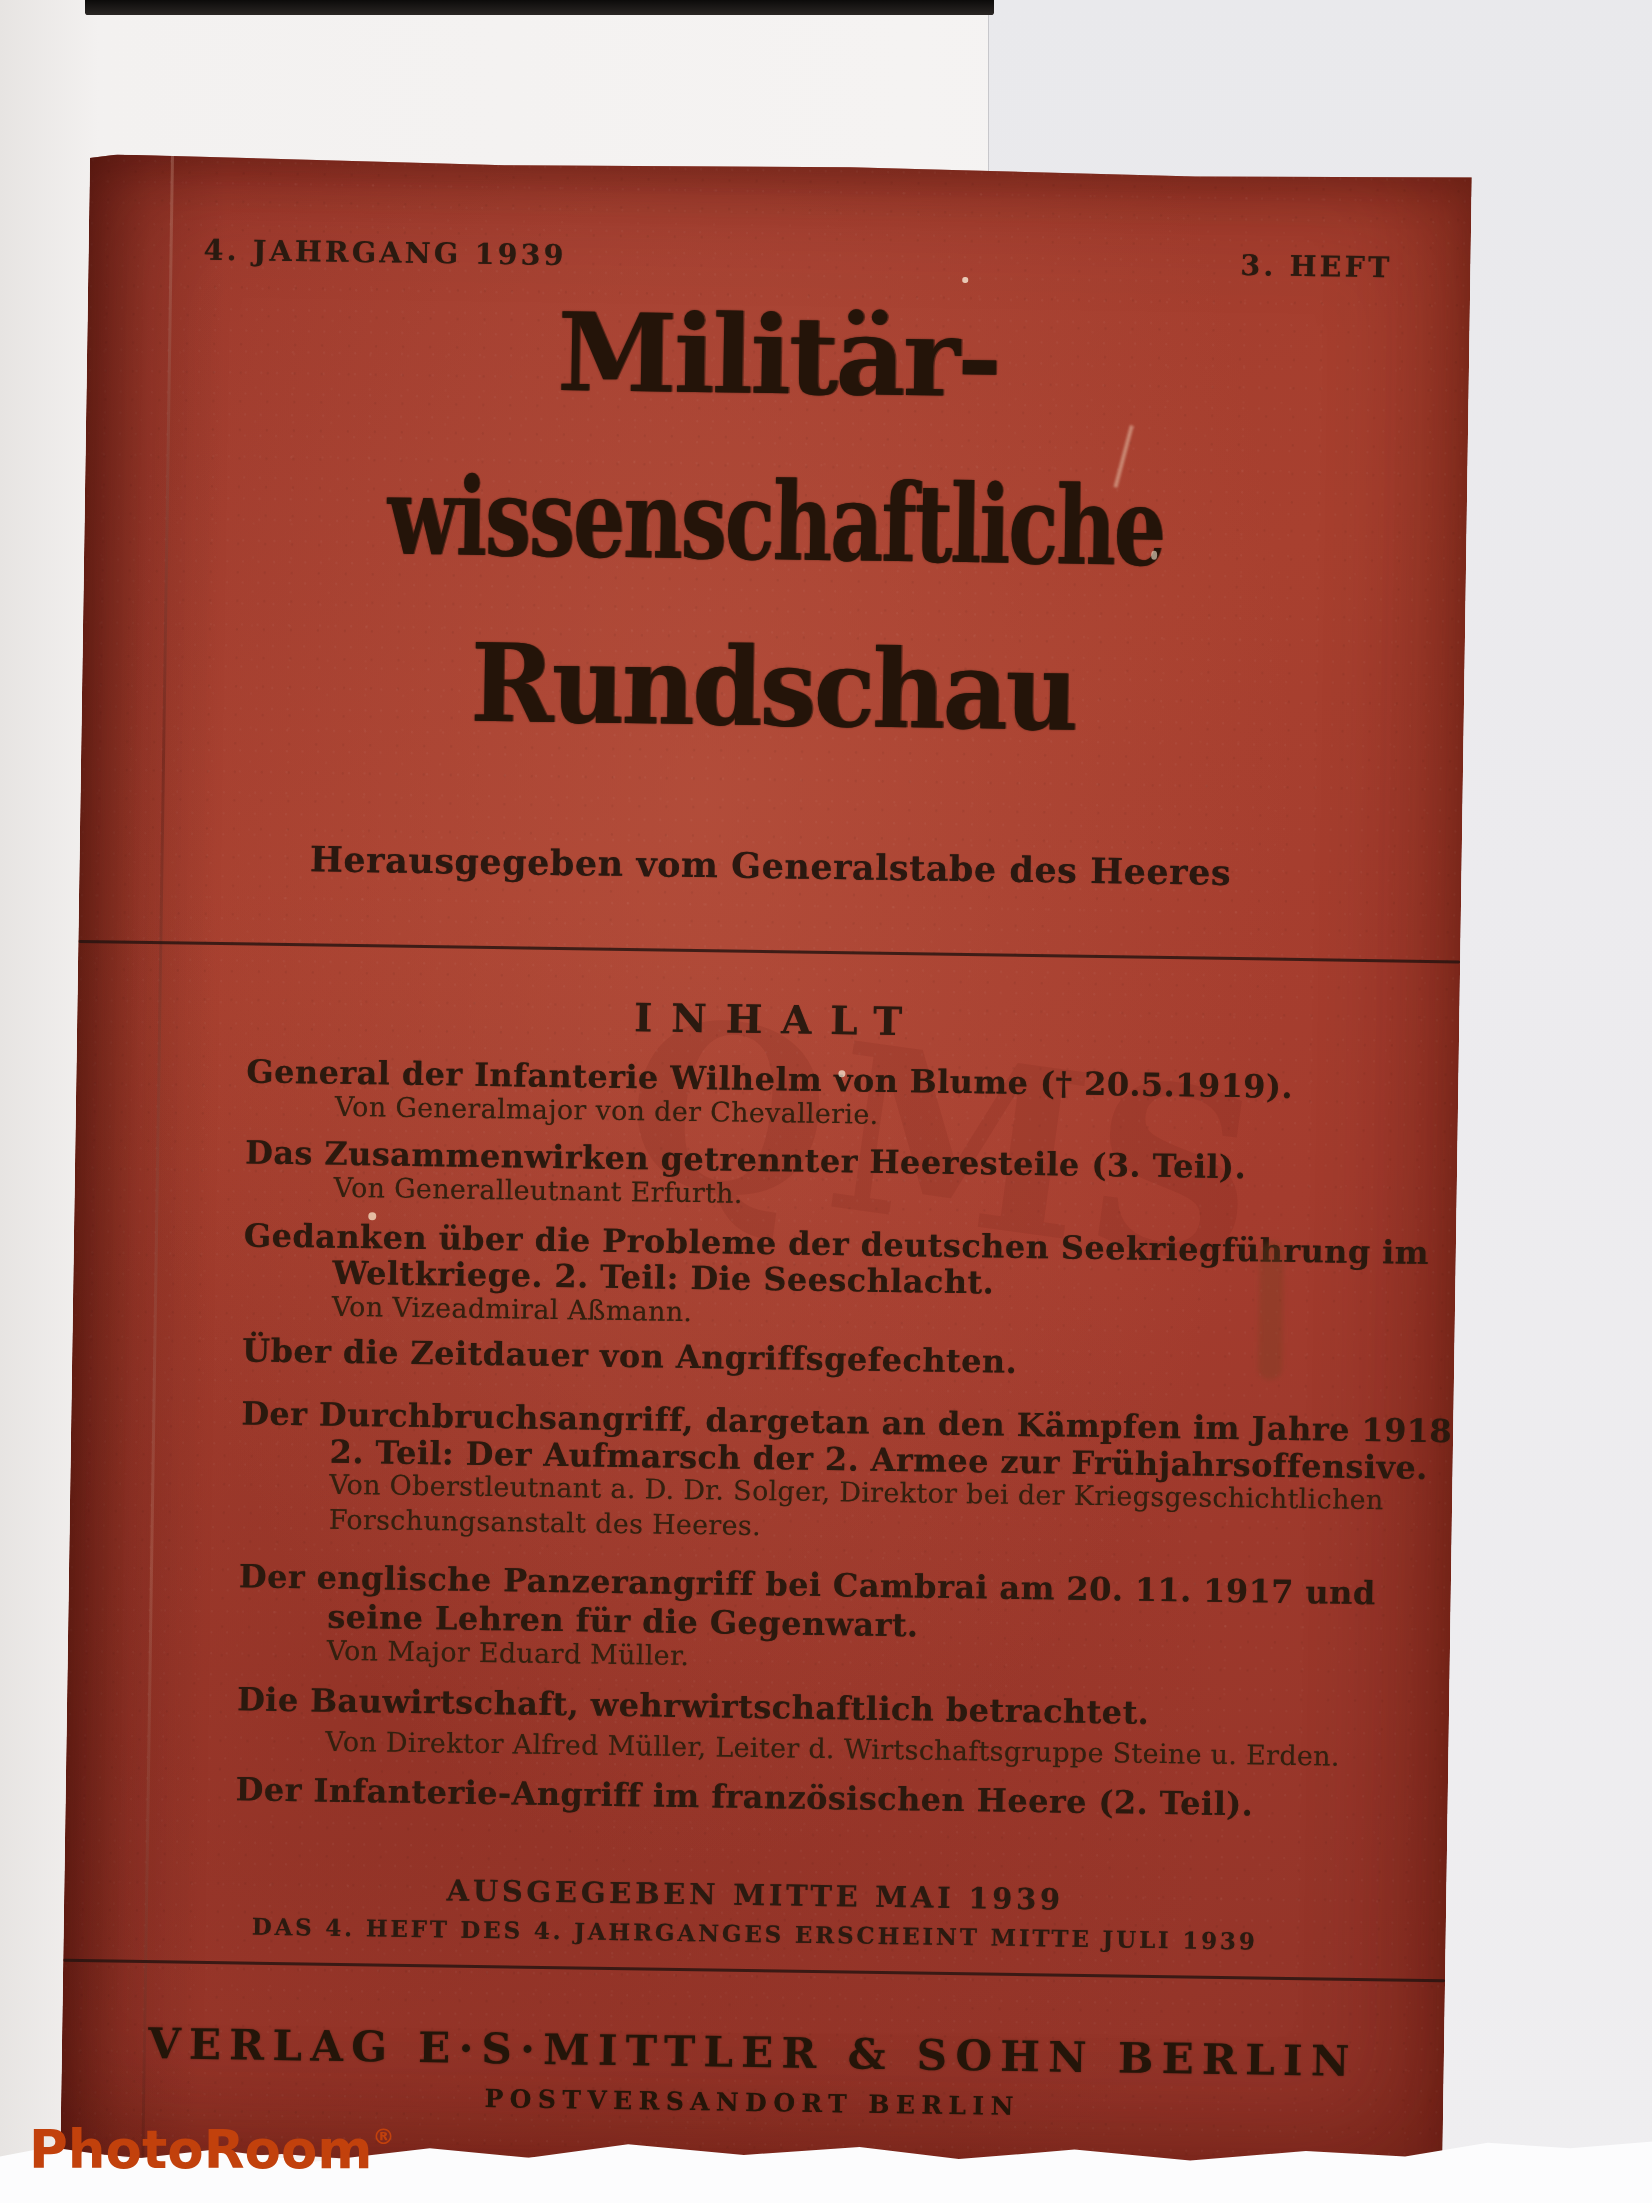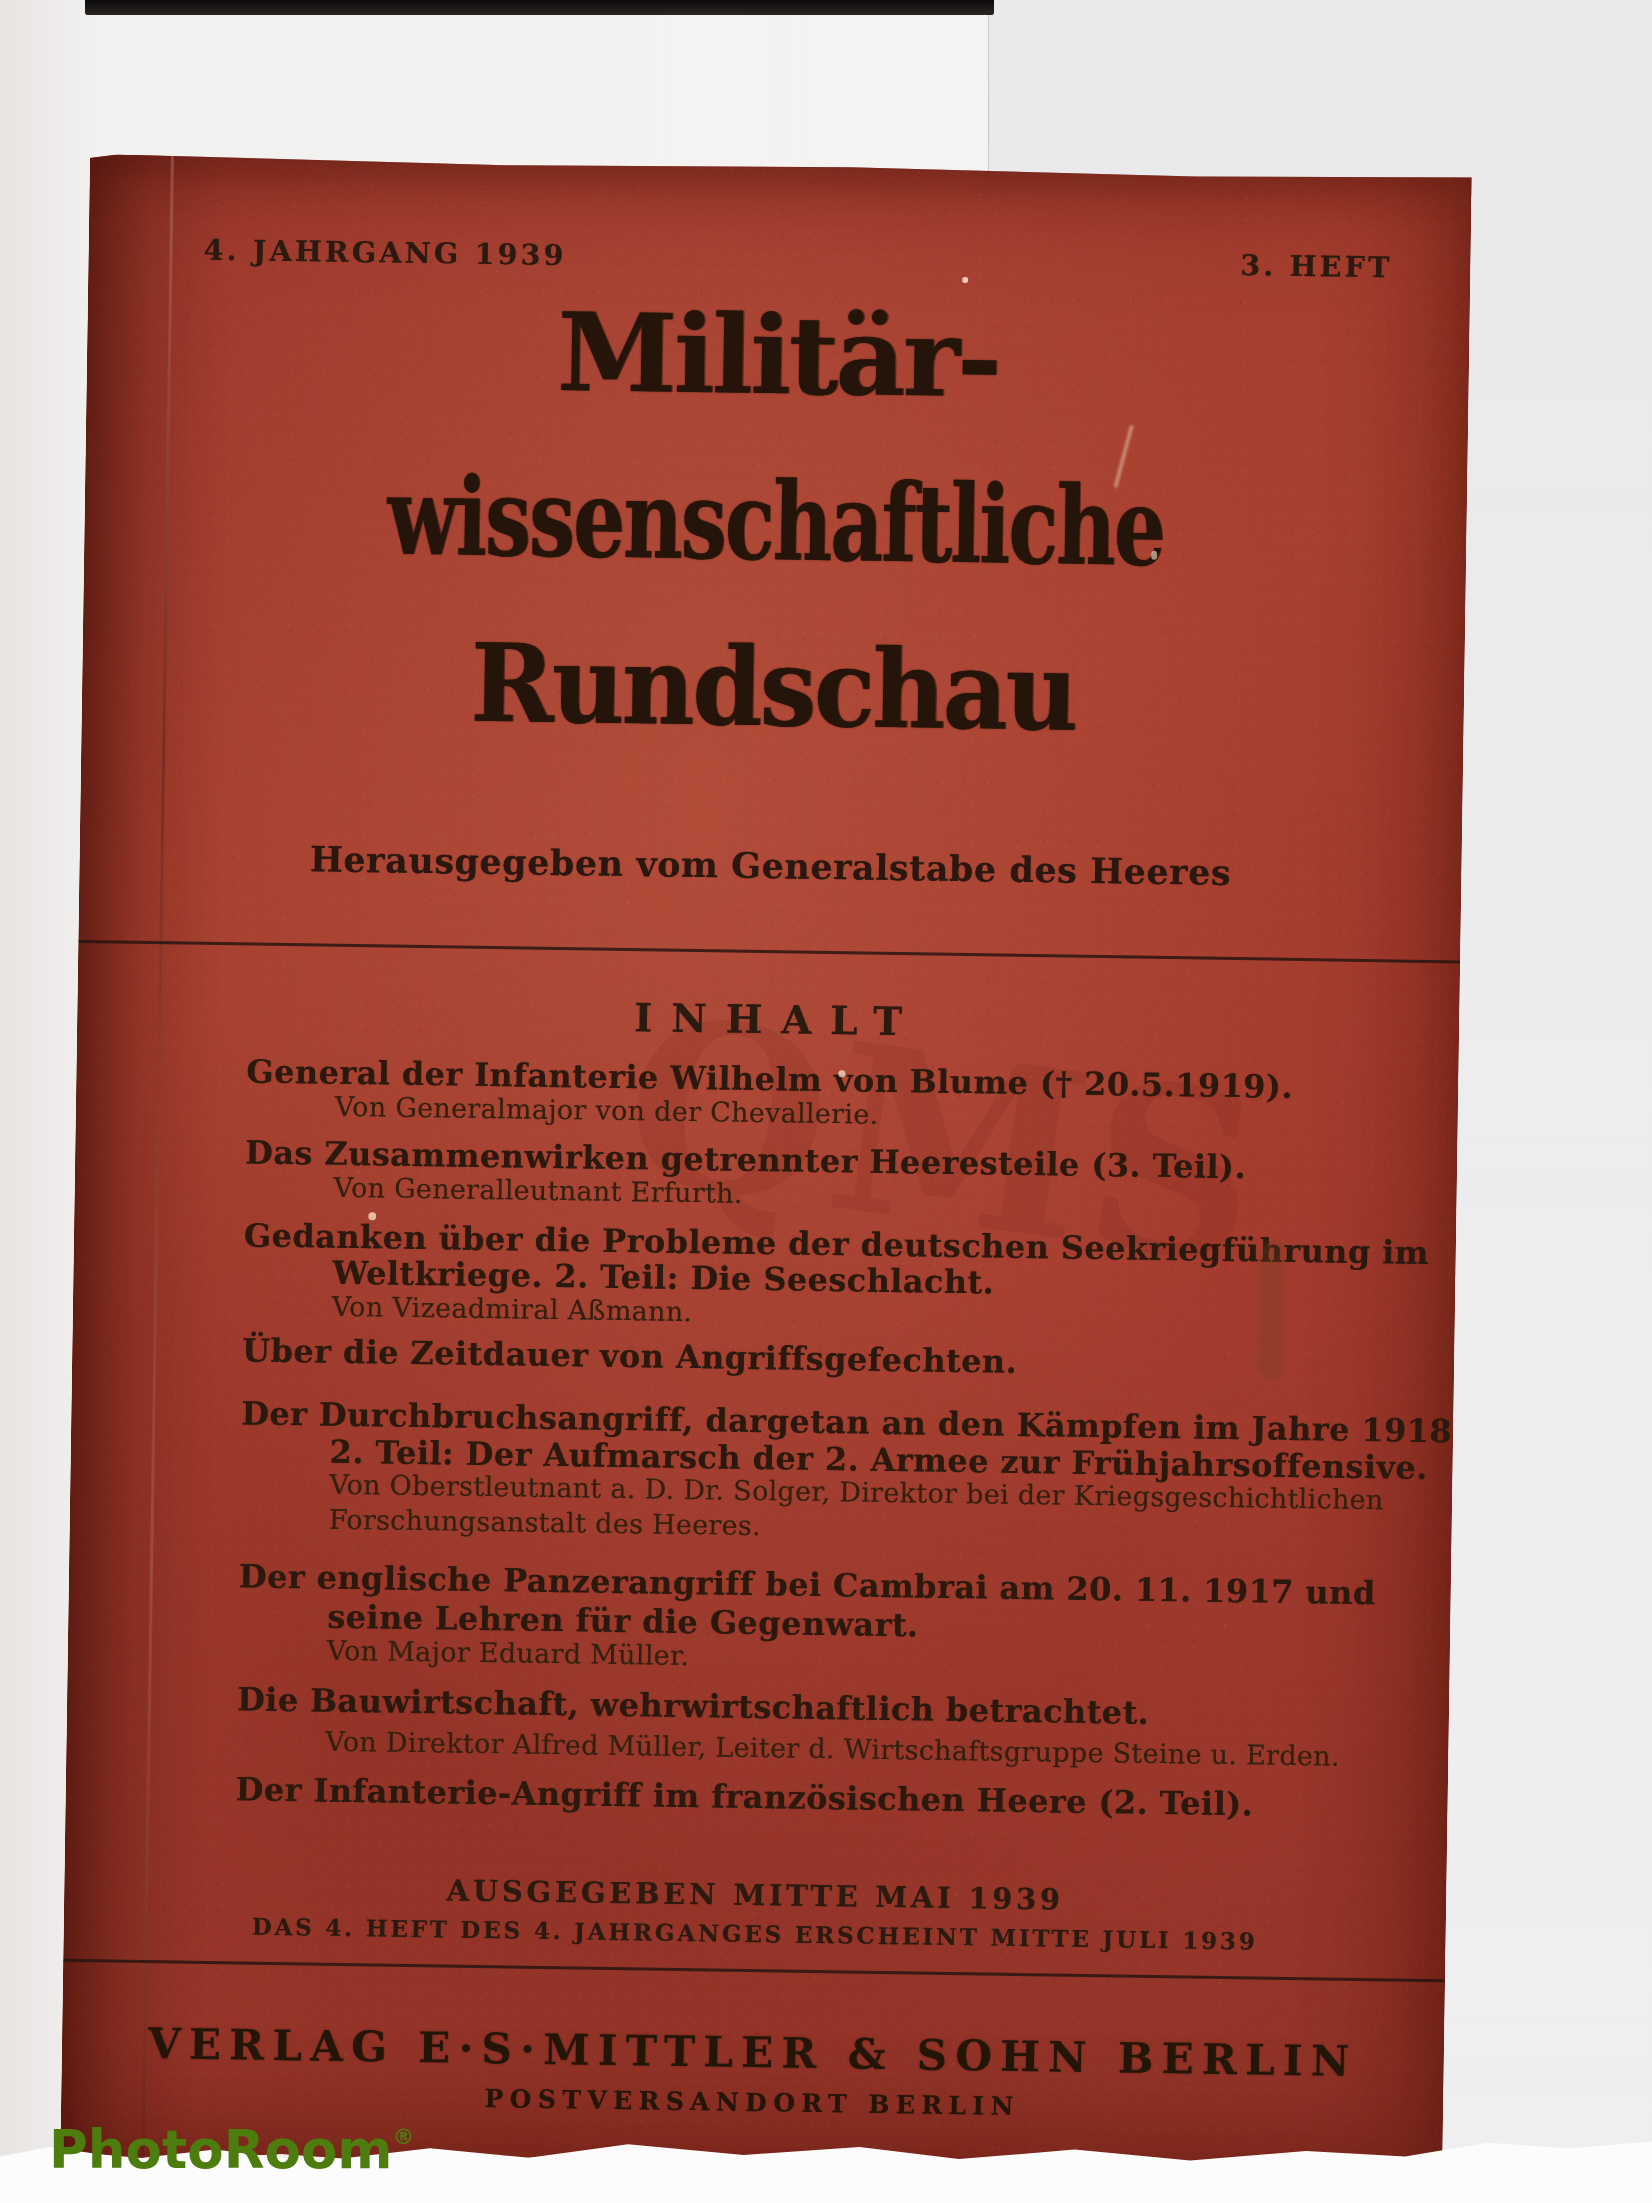--- a/index.html
+++ b/index.html
@@ -124,21 +124,21 @@
   
   .bottom-strip{
     position:absolute;left:0;top:2136px;width:1653px;height:68px;background:#fcfcfd;
     clip-path:polygon(0% 30%,3% 16%,8% 34%,13% 20%,19% 38%,26% 18%,32% 32%,38% 12%,
       45% 28%,52% 16%,58% 34%,65% 20%,72% 36%,79% 22%,85% 30%,90% 10%,95% 18%,100% 8%,
       100% 100%,0% 100%);
   }
   .watermark{
     position:absolute;left:29px;top:2119px;
     font-family:"DejaVu Sans","Liberation Sans",sans-serif;
-    font-weight:bold;font-size:53px;color:#4d7c0f;letter-spacing:0;margin-left:20px;
+    font-weight:bold;font-size:53px;color:#c2410c;letter-spacing:0;
   }
   .watermark .reg{font-size:22px;vertical-align:24px;font-weight:bold;}
 </style>
 </head>
 <body>
 
 <div class="backdrop-right"></div>
 <div class="top-bar"></div>
 
 <div class="book">

